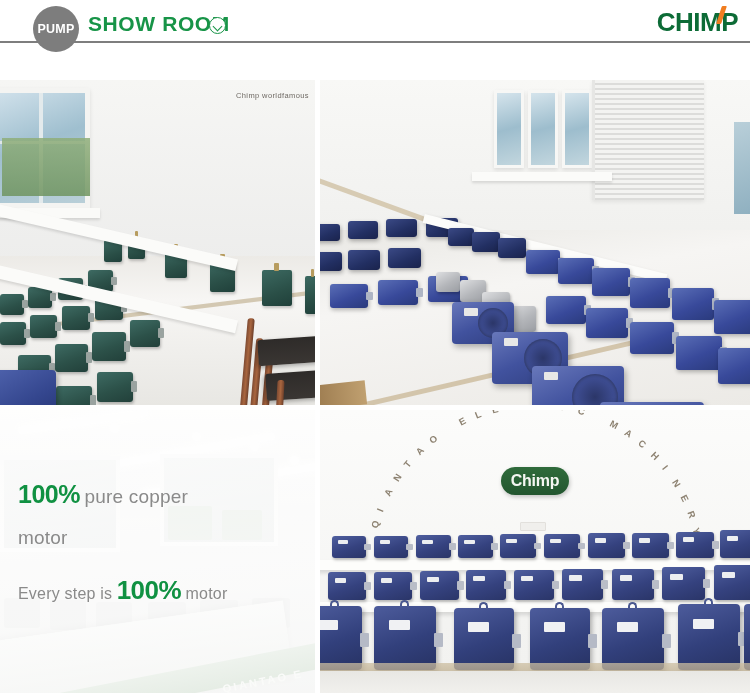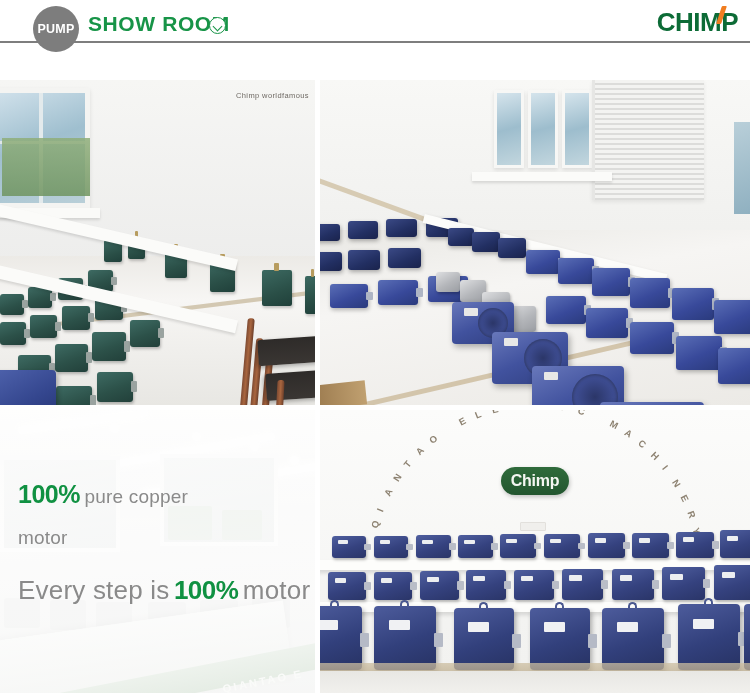--- a/index.html
+++ b/index.html
@@ -296,21 +296,21 @@
     position:absolute; left:18px; top:42px; width:290px; z-index:5;margin-top:28px;
   }
   .p3 .line { margin-bottom: 18px; white-space: nowrap; }
   .p3 .pct {
     color:#109142; font-size:25px; font-weight:bold; letter-spacing:-.5px;
   }
   .p3 .gray {
     color:#8a8a8a; font-size:19px; letter-spacing:.2px;
   }
   .p3 .line3 { margin-top: 26px; }
-  .p3 .line3 .gray { font-size:26px; }
+  .p3 .line3 .gray { font-size:16px; }
   .p3 .line3 .pct { font-size:26px; }
 
   
   .p4 { background: linear-gradient(175deg,#fbfbfa 0%,#f5f5f3 40%,#f1f1ef 100%); }
   .p4 .wall4 {
     position:absolute; left:0; top:0; width:100%; height:60%;
     background: linear-gradient(180deg,#fcfcfb 0%,#f6f6f4 100%);
   }
   .p4 .archword {
     position:absolute; left:0; top:0; width:430px; height:150px;

